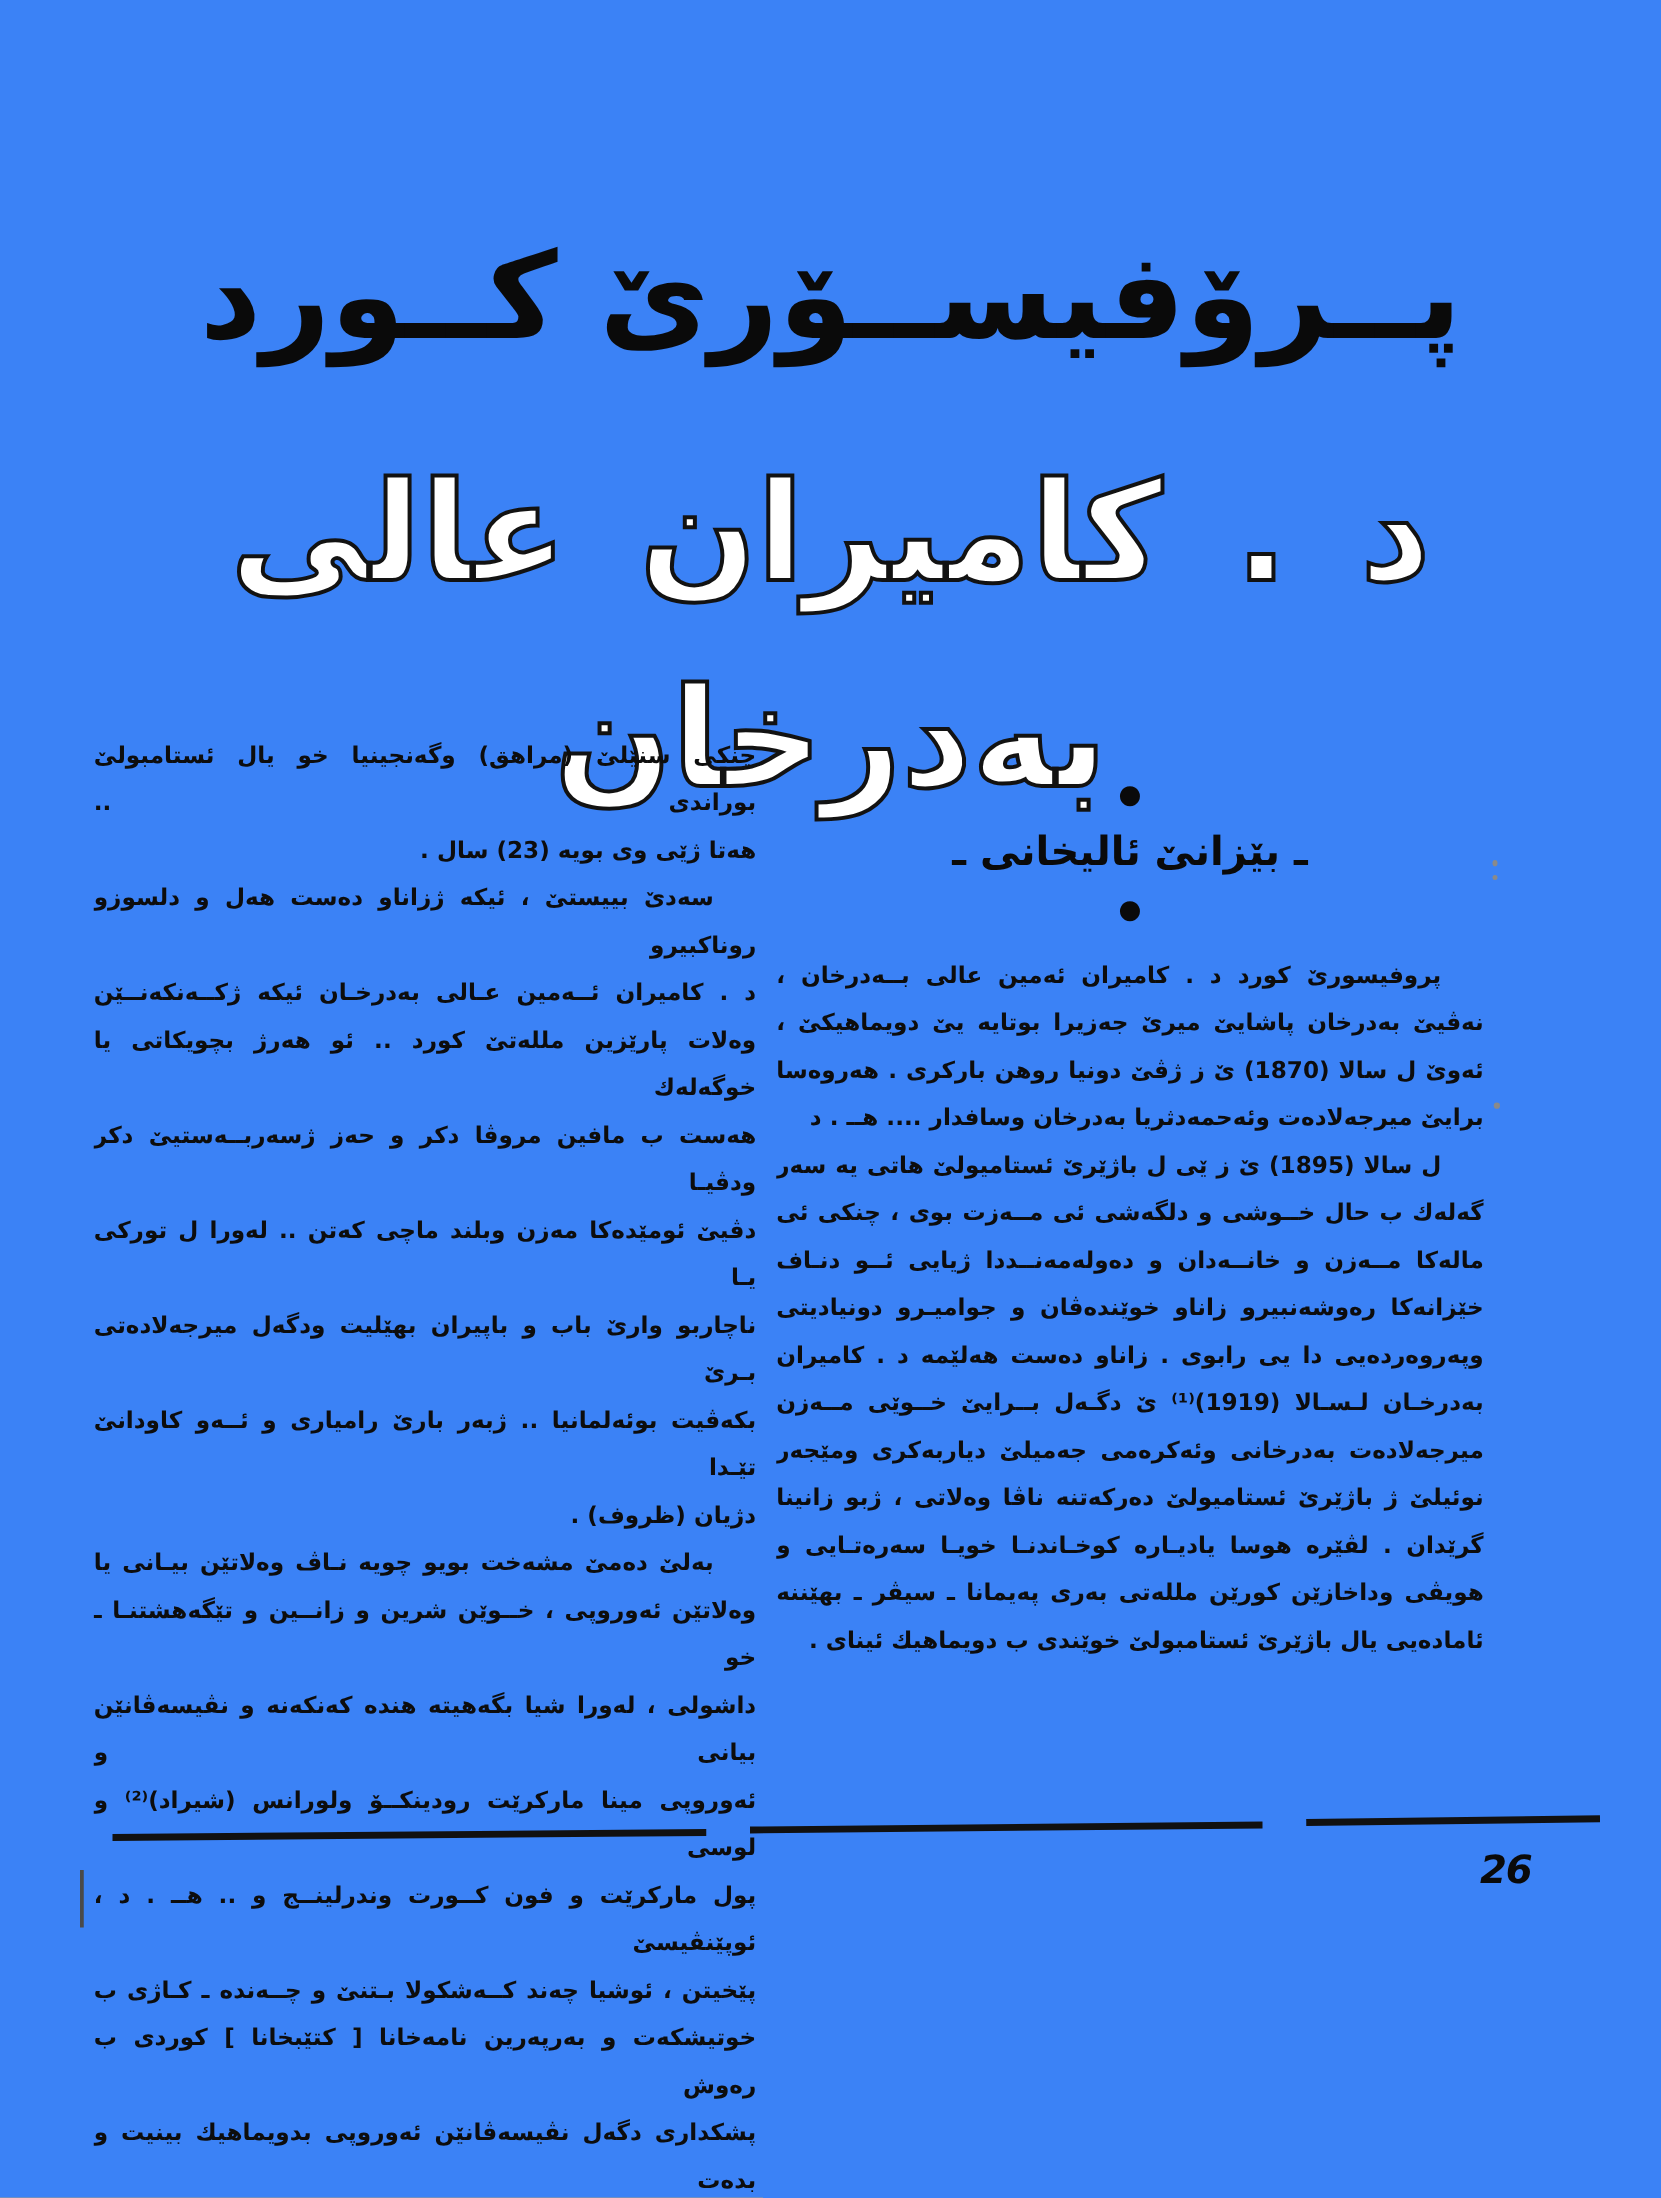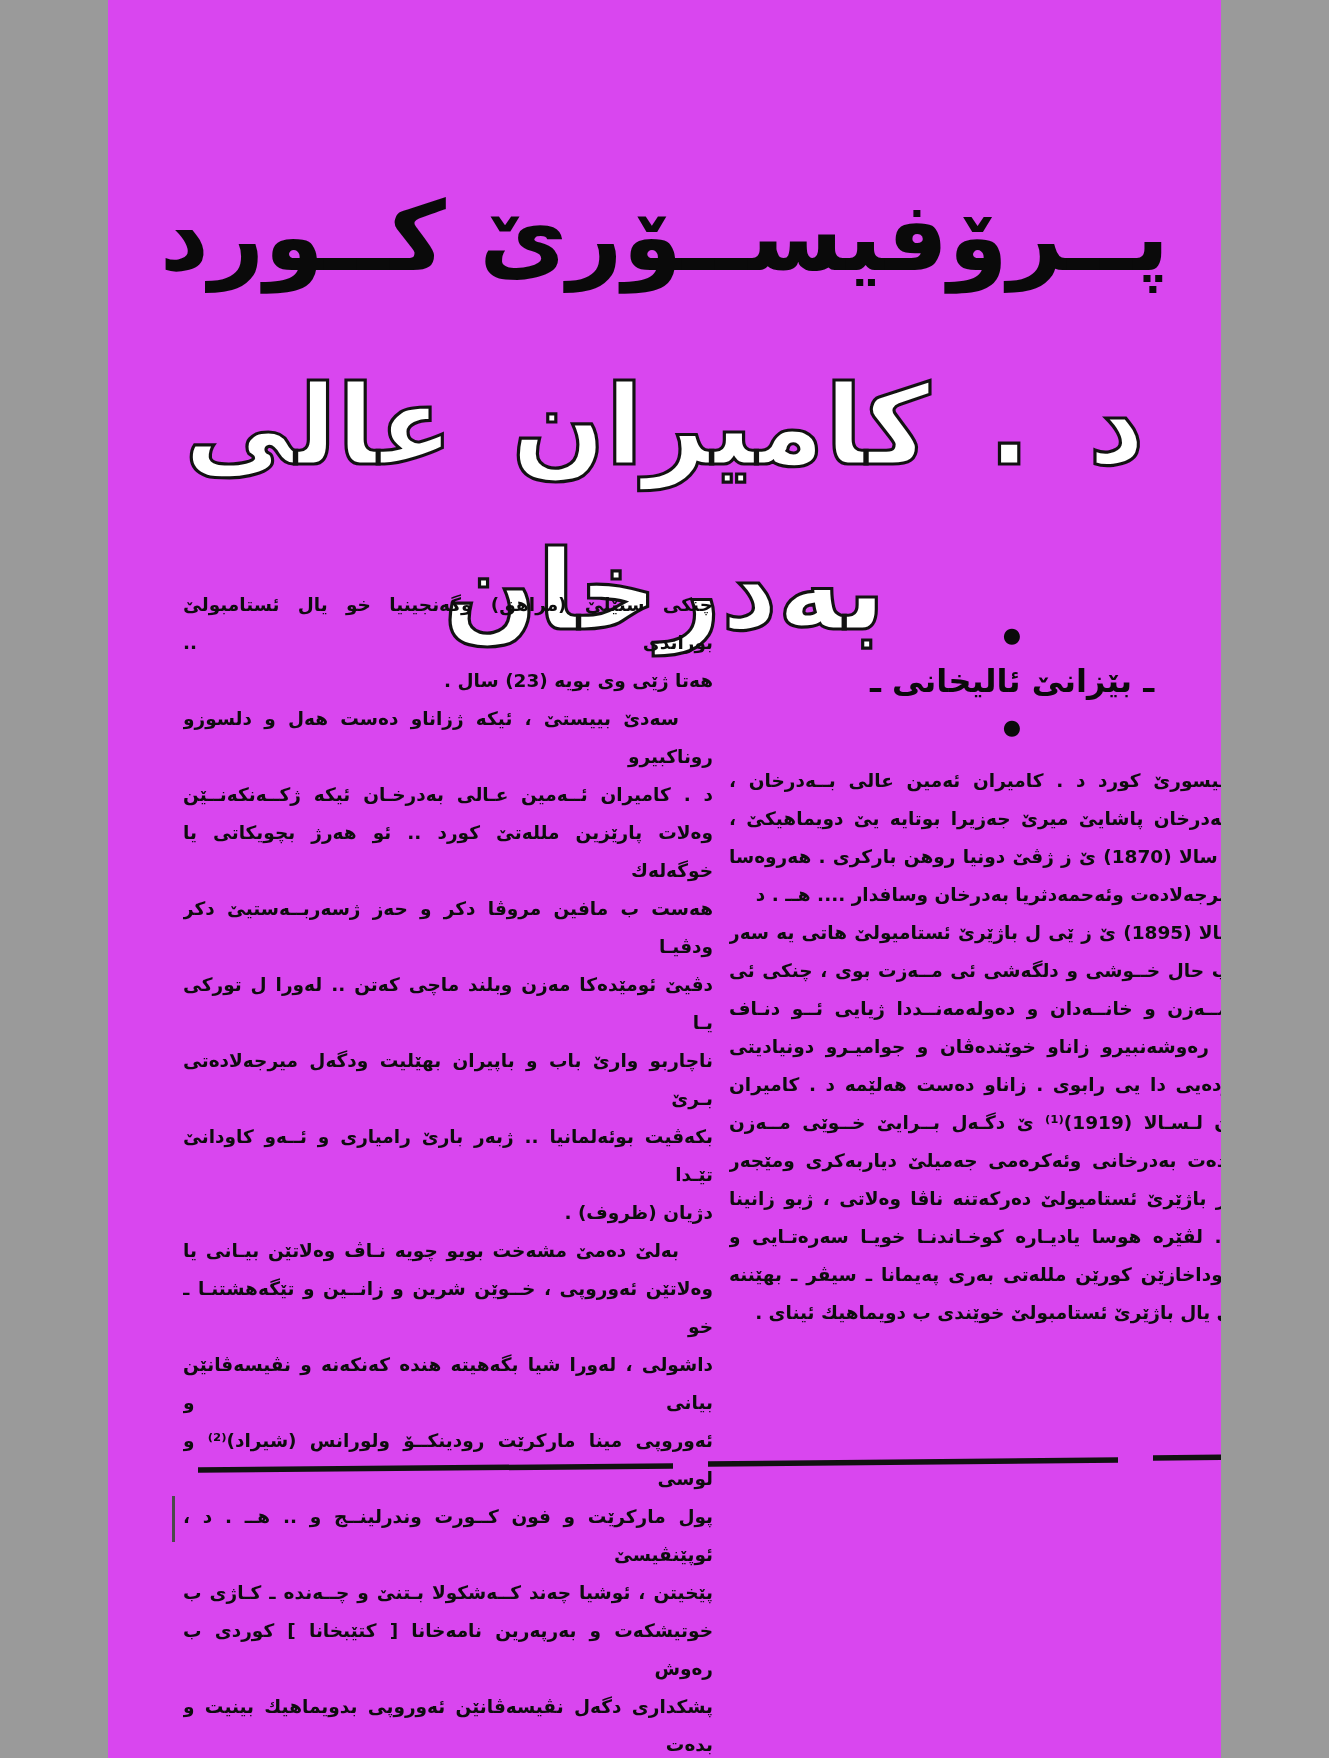--- a/index.html
+++ b/index.html
@@ -1,20 +1,20 @@
 <!DOCTYPE html>
 <html lang="ku"><head>
 <meta charset="utf-8">
 <style>
   html,body { margin:0; padding:0; background:#9a9a9a; }
   .page {
     position:relative;
-    width:1113px; height:1758px;
+    width:1329px; height:1758px;
     margin:0 auto;
-    background:#d946ef;
+    background:#3b82f6;
     color:#0d0d0d;
     font-family:"DejaVu Sans", sans-serif;
     overflow:hidden;
   }
   
   .title1 {
     position:absolute; top:170px; left:0; width:100%;
     margin:0; text-align:center; direction:rtl;
     font-size:96px; font-weight:bold; line-height:1.4;
     letter-spacing:1px;

